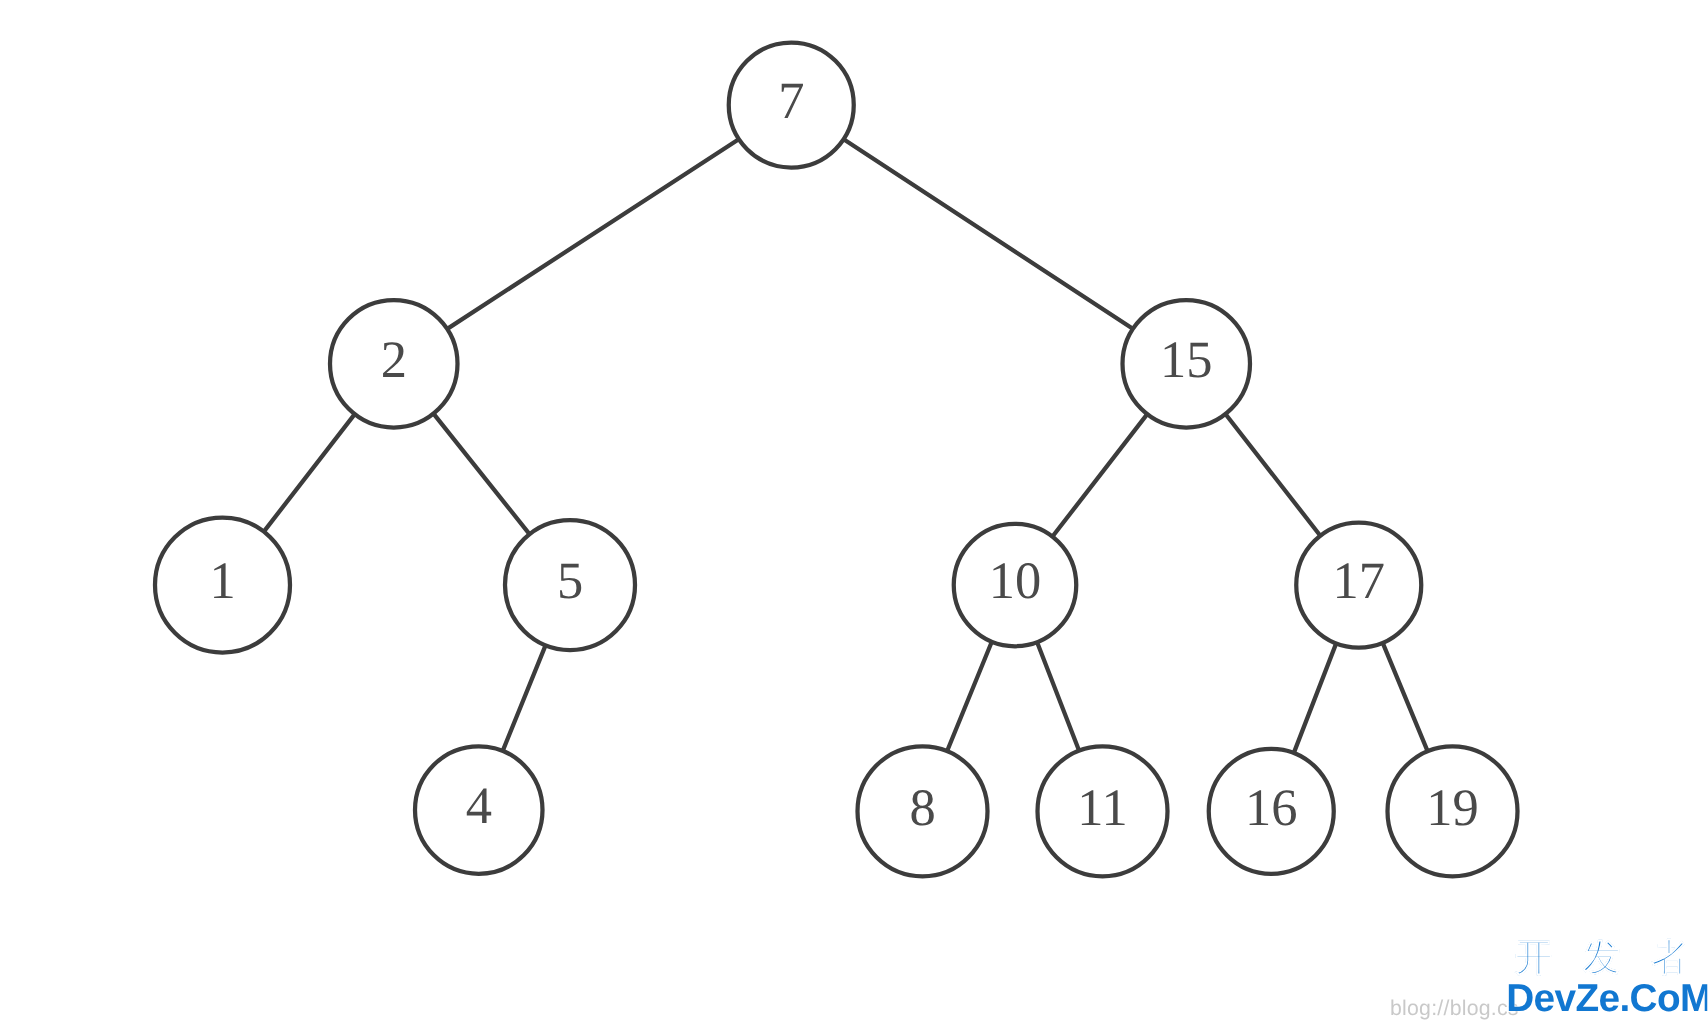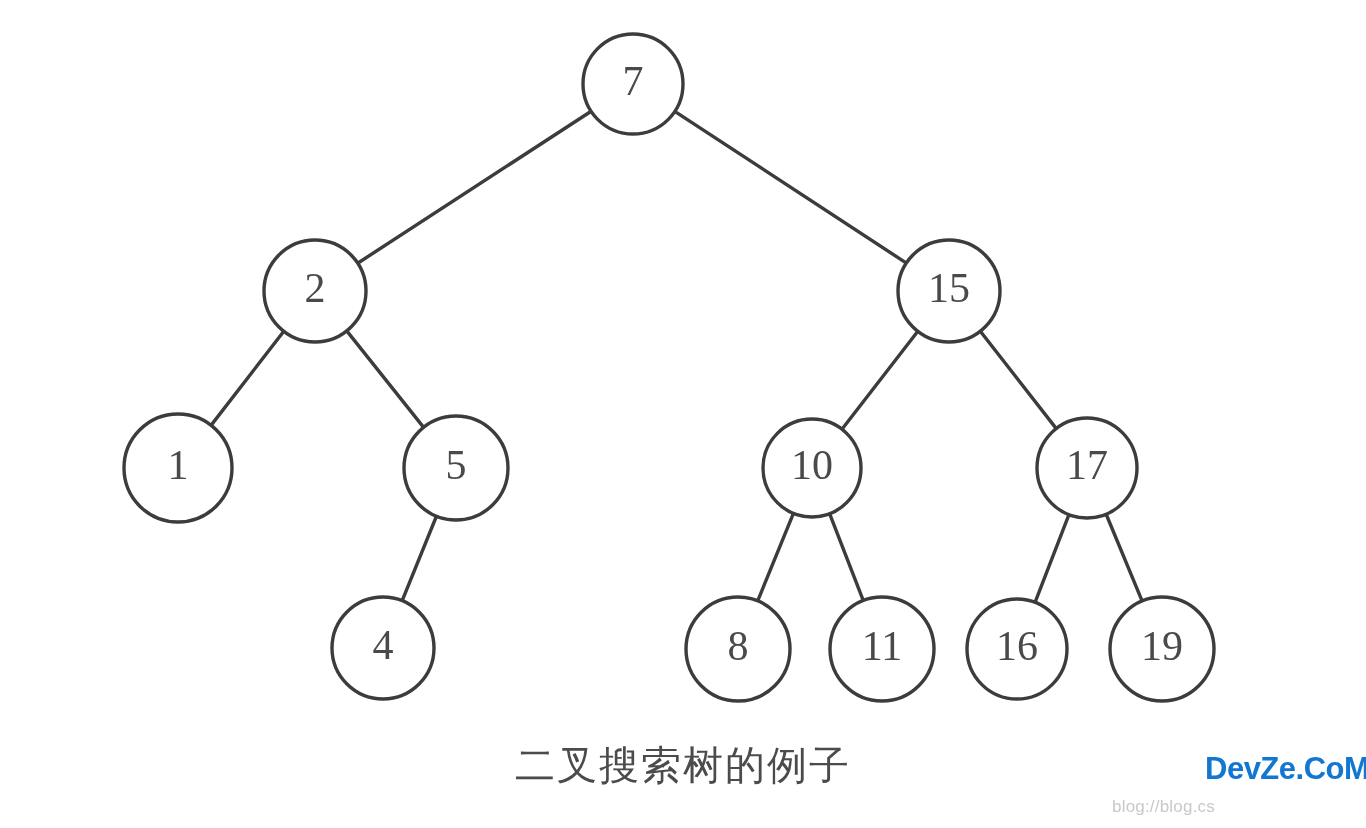--- a/index.html
+++ b/index.html
@@ -160,21 +160,21 @@
           <circle cx="1017" cy="649" r="50" class="node-circle" fill="#ffffff" stroke="#3c3c3c"></circle>
           <text x="1017" y="650" class="node-label" fill="#4a4a4a">16</text>
         </g>
         <g>
           <circle cx="1162" cy="649" r="52" class="node-circle" fill="#ffffff" stroke="#3c3c3c"></circle>
           <text x="1162" y="650" class="node-label" fill="#4a4a4a">19</text>
         </g>
       </g>
   </svg>
 
-  <div class="caption">二叉搜索树的例子</div>
 
   <div class="blog-url">blog://blog.cs</div>
 
   <div class="watermark">
+    <div class="wm-cn">开 发 者</div>
     <div class="wm-en">DevZe.CoM</div>
   </div>
 
 </div>
 
 </body></html>

